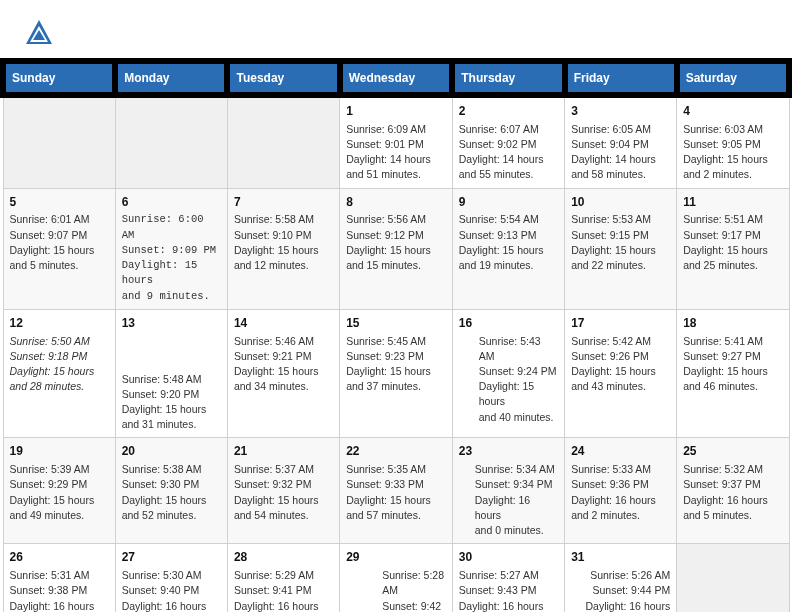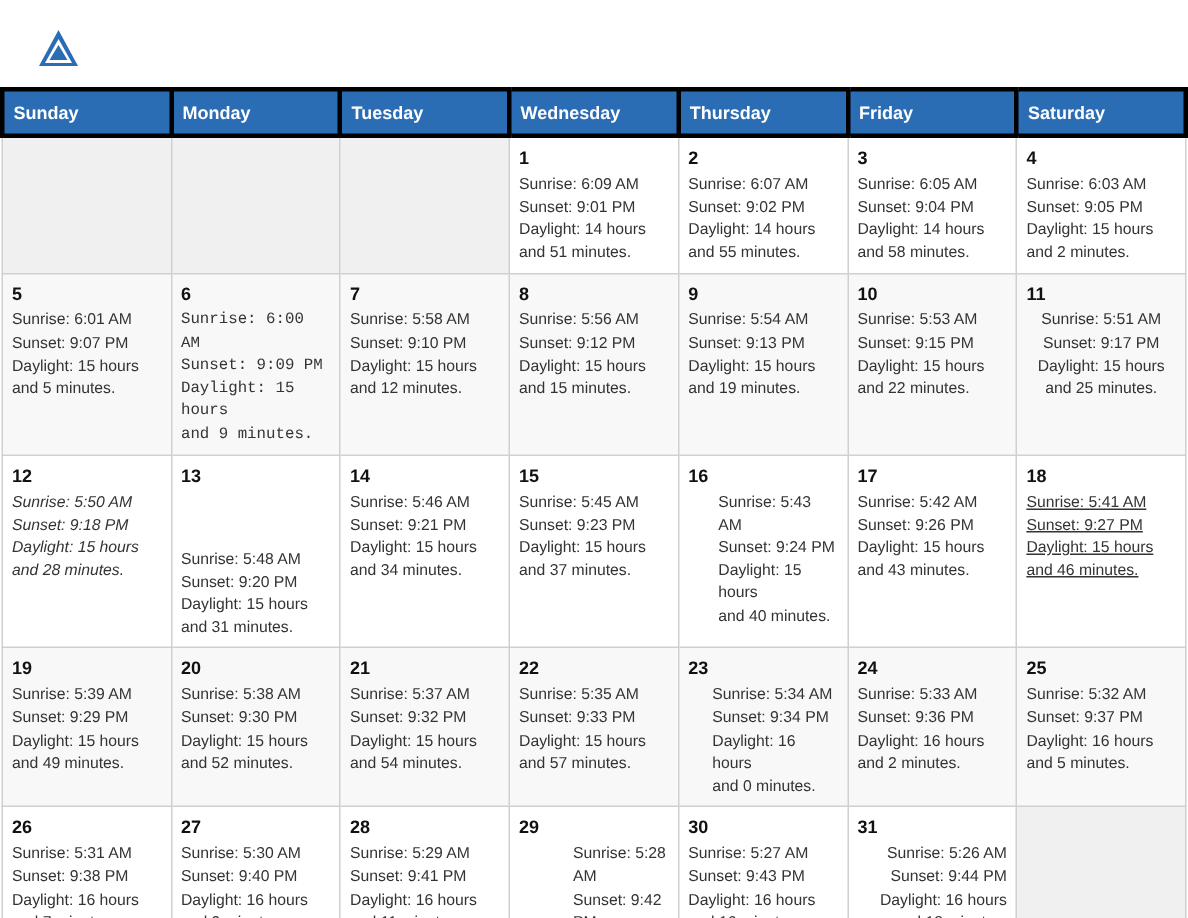--- a/index.html
+++ b/index.html
@@ -61,21 +61,21 @@
       margin: 0;
       font-size: 11px;
     }
     .calendar-table thead tr th {
       background-color: #2a6db5;
       color: #fff;
       padding: 7px 6px;
       text-align: left;
       font-size: 12px;
       font-weight: bold;
-      border: 3px solid #000000;
+      border: 6px solid #000000;
     }
     .calendar-table tbody tr td {
       border: 1px solid #d0d0d0;
       vertical-align: top;
       padding: 5px 6px;
       width: 113px;
       min-height: 80px;
       background: #fff;
       color: #333;
       line-height: 1.4;
@@ -204,21 +204,21 @@
         </td>
         <td>
           <span class="day-num">10</span>
           <div class="day-info" style="white-space: pre-line;">Sunrise: 5:53 AM
 Sunset: 9:15 PM
 Daylight: 15 hours
 and 22 minutes.</div>
         </td>
         <td>
           <span class="day-num">11</span>
-          <div class="day-info" style="white-space: pre-line; text-align: center;">Sunrise: 5:51 AM
+          <div class="day-info" style="white-space: pre-line;">Sunrise: 5:51 AM
 Sunset: 9:17 PM
 Daylight: 15 hours
 and 25 minutes.</div>
         </td>
       </tr>
       <tr>
         <td>
           <span class="day-num">12</span>
           <div class="day-info" style="white-space: pre-line; font-style: italic;">Sunrise: 5:50 AM
 Sunset: 9:18 PM
@@ -255,21 +255,21 @@
         </td>
         <td>
           <span class="day-num">17</span>
           <div class="day-info" style="white-space: pre-line;">Sunrise: 5:42 AM
 Sunset: 9:26 PM
 Daylight: 15 hours
 and 43 minutes.</div>
         </td>
         <td>
           <span class="day-num">18</span>
-          <div class="day-info" style="white-space: pre-line; text-decoration: underline;">Sunrise: 5:41 AM
+          <div class="day-info" style="white-space: pre-line;">Sunrise: 5:41 AM
 Sunset: 9:27 PM
 Daylight: 15 hours
 and 46 minutes.</div>
         </td>
       </tr>
       <tr>
         <td>
           <span class="day-num">19</span>
           <div class="day-info" style="white-space: pre-line;">Sunrise: 5:39 AM
 Sunset: 9:29 PM

